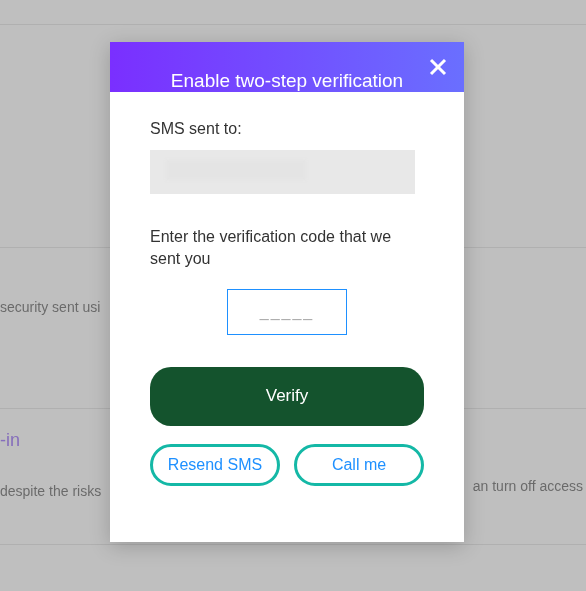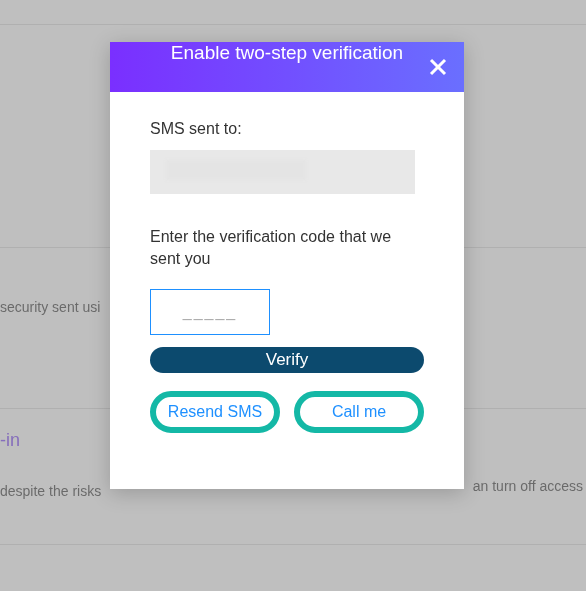--- a/index.html
+++ b/index.html
@@ -55,21 +55,21 @@
       top: 42px;
       left: 110px;
       width: 354px;
       background: #ffffff;
       box-shadow: 0 4px 20px rgba(0,0,0,0.2);
     }
     .modal-header {
       height: 50px;
       background: linear-gradient(90deg, #7a2fff 0%, #6a6fff 100%);
       display: flex;
-      align-items: flex-start;
+      align-items: flex-end;
       justify-content: center;
       position: relative;
     }
     .modal-title {
       color: #ffffff;
       font-size: 19px;
       font-weight: 400;
     }
     .close-button {
       position: absolute;
@@ -114,59 +114,60 @@
       filter: blur(1.5px);
     }
     .enter-code-label {
       font-size: 16px;
       color: #333;
       line-height: 1.4;
       margin-bottom: 18px;
     }
     .code-input-wrapper {
       display: flex;
-      margin-bottom: 12px;
+      justify-content: center;
+      margin-bottom: 32px;
     }
     .code-input {
       width: 120px;
       height: 46px;
       border: 1px solid #1e90ff;
       text-align: center;
       font-size: 16px;
       letter-spacing: 4px;
       color: #999;
       outline: none;
       font-family: inherit;
     }
     .code-input::placeholder {
       color: #aaa;
       letter-spacing: 2px;
     }
     .verify-button {
       width: 100%;
-      height: 26px;
-      background: #0c4a6e;
+      height: 59px;
+      background: #14532d;
       border: none;
       border-radius: 21px;
       color: #ffffff;
       font-size: 17px;
       cursor: pointer;
       margin-bottom: 18px;
       font-family: inherit;
     }
     .secondary-row {
       display: flex;
       gap: 14px;
       justify-content: center;
     }
     .secondary-button {
       flex: 1;
       height: 42px;
       background: #ffffff;
-      border: 6px solid #14b8a6;
+      border: 3px solid #14b8a6;
       border-radius: 21px;
       color: #1e90ff;
       font-size: 16px;
       cursor: pointer;
       font-family: inherit;
     }
   </style>
 </head>
 <body>
 

